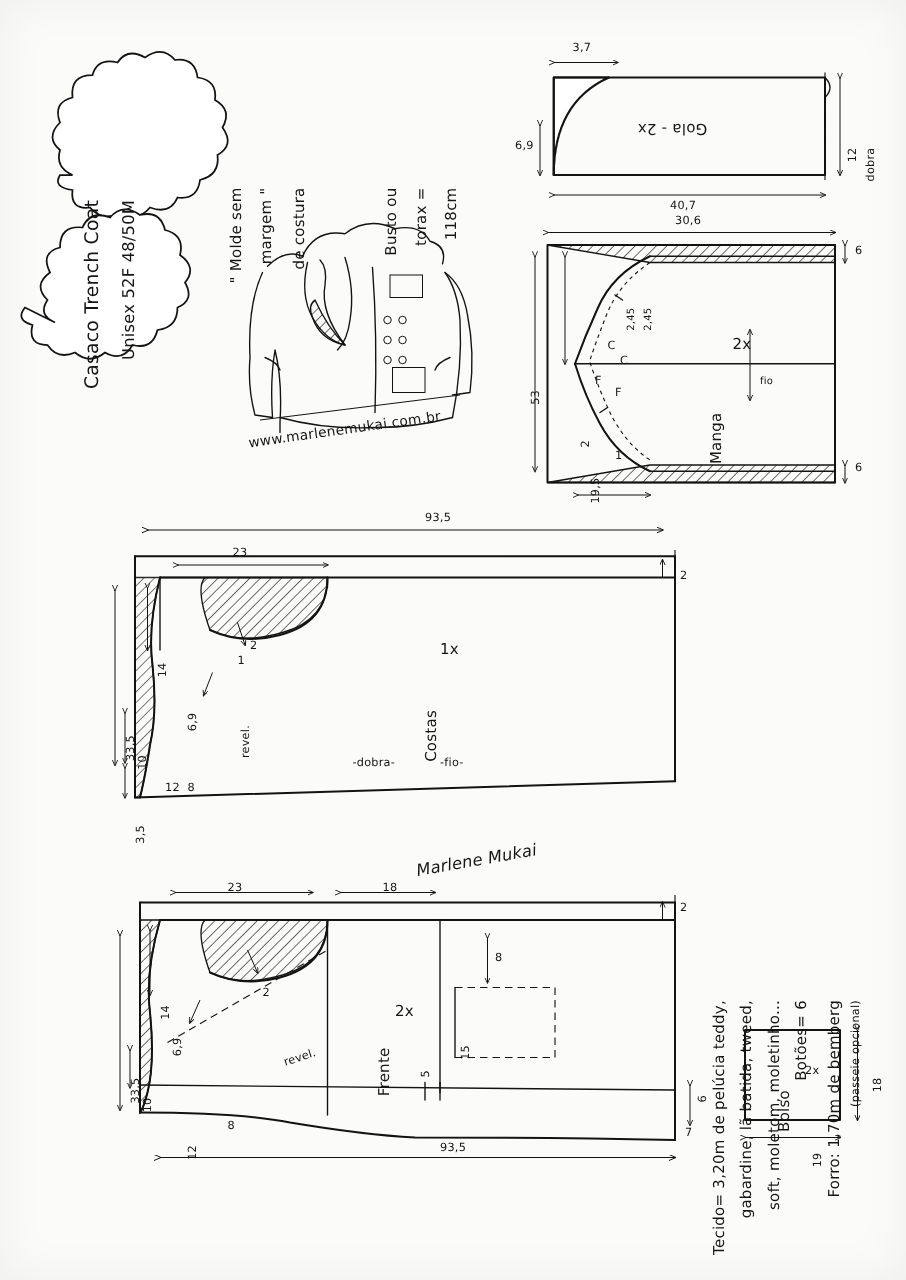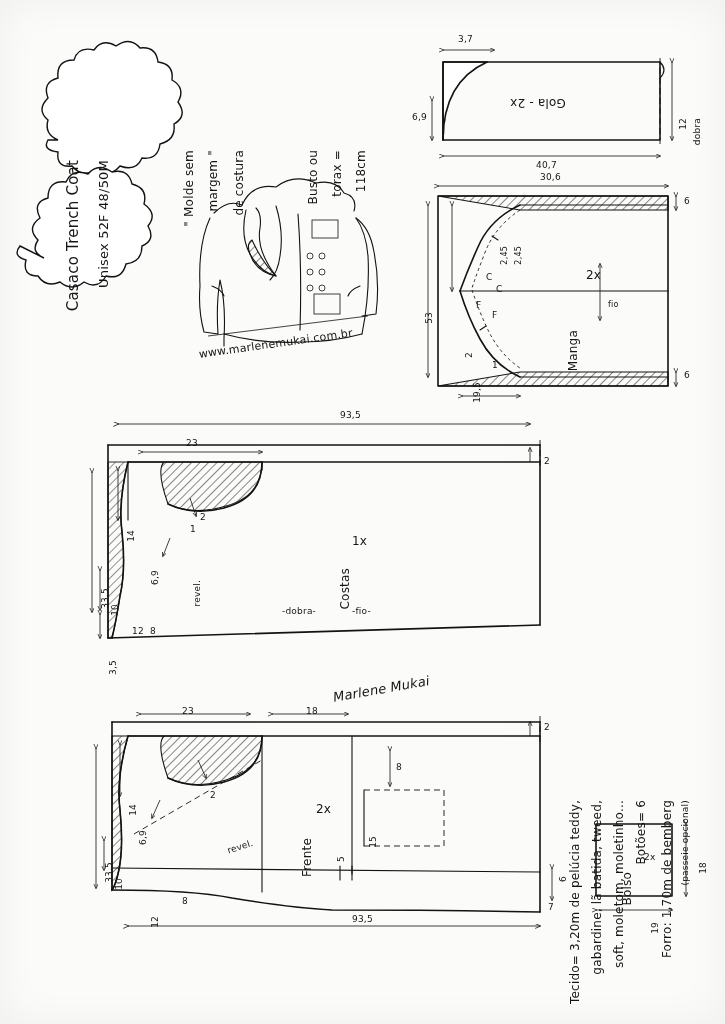--- a/index.html
+++ b/index.html
@@ -239,21 +239,21 @@
   <div class="lbl sm" style="left:476px;top:300px;">F</div>
   <div class="lbl sm" style="left:492px;top:310px;">F</div>
   <div class="lbl sm" style="left:464px;top:352px;transform:rotate(-90deg) translate(-100%,0);transform-origin:left top;">2</div>
   <div class="lbl sm" style="left:492px;top:360px;">1</div>
   <div class="lbl sm" style="left:472px;top:382px;transform:rotate(-90deg) translate(-100%,0);transform-origin:left top;">19,5</div>
   <div class="lbl sm" style="left:684px;top:196px;">6</div>
   <div class="lbl sm" style="left:684px;top:370px;">6</div>
   <div class="lbl xs" style="left:608px;top:300px;">fio</div>
 
   <div class="lbl md" style="left:338px;top:568px;transform:rotate(-90deg) translate(-100%,0);transform-origin:left top;">Costas</div>
-  <div class="lbl md" style="left:352px;top:534px;">1x</div>
+  <div class="lbl md" style="left:352px;top:512px;">1x</div>
   <div class="lbl sm" style="left:340px;top:410px;">93,5</div>
   <div class="lbl sm" style="left:186px;top:438px;">23</div>
   <div class="lbl sm" style="left:544px;top:456px;">2</div>
   <div class="lbl sm" style="left:126px;top:530px;transform:rotate(-90deg) translate(-100%,0);transform-origin:left top;">14</div>
   <div class="lbl sm" style="left:100px;top:588px;transform:rotate(-90deg) translate(-100%,0);transform-origin:left top;">33,5</div>
   <div class="lbl sm" style="left:110px;top:604px;transform:rotate(-90deg) translate(-100%,0);transform-origin:left top;">10</div>
   <div class="lbl sm" style="left:108px;top:660px;transform:rotate(-90deg) translate(-100%,0);transform-origin:left top;">3,5</div>
   <div class="lbl sm" style="left:192px;top:580px;transform:rotate(-90deg) translate(-100%,0);transform-origin:left top;">revel.</div>
   <div class="lbl sm" style="left:190px;top:524px;">1</div>
   <div class="lbl sm" style="left:200px;top:512px;">2</div>

